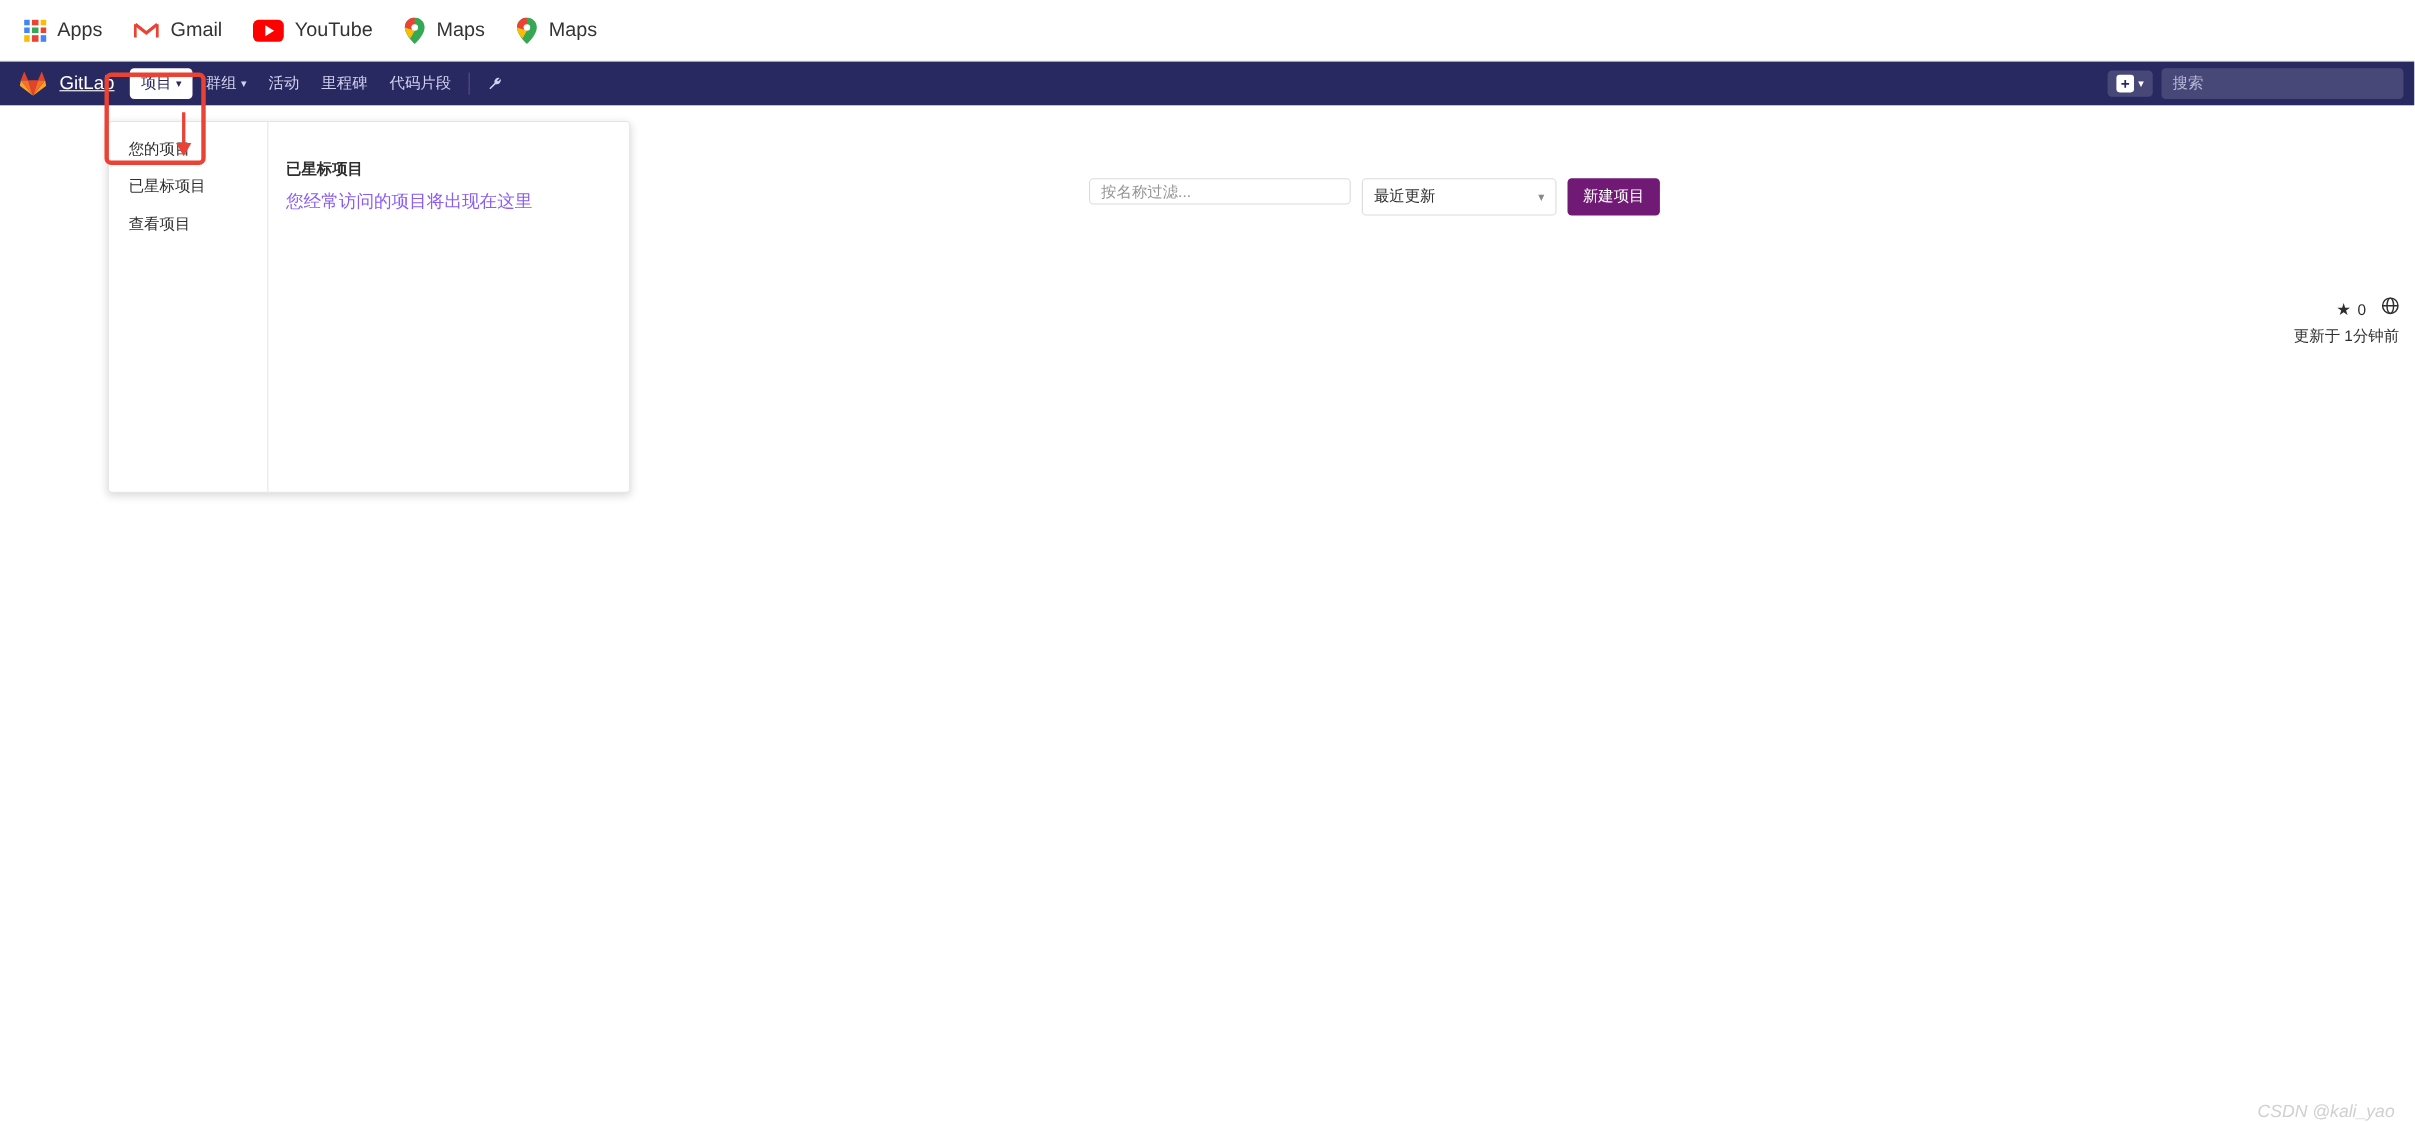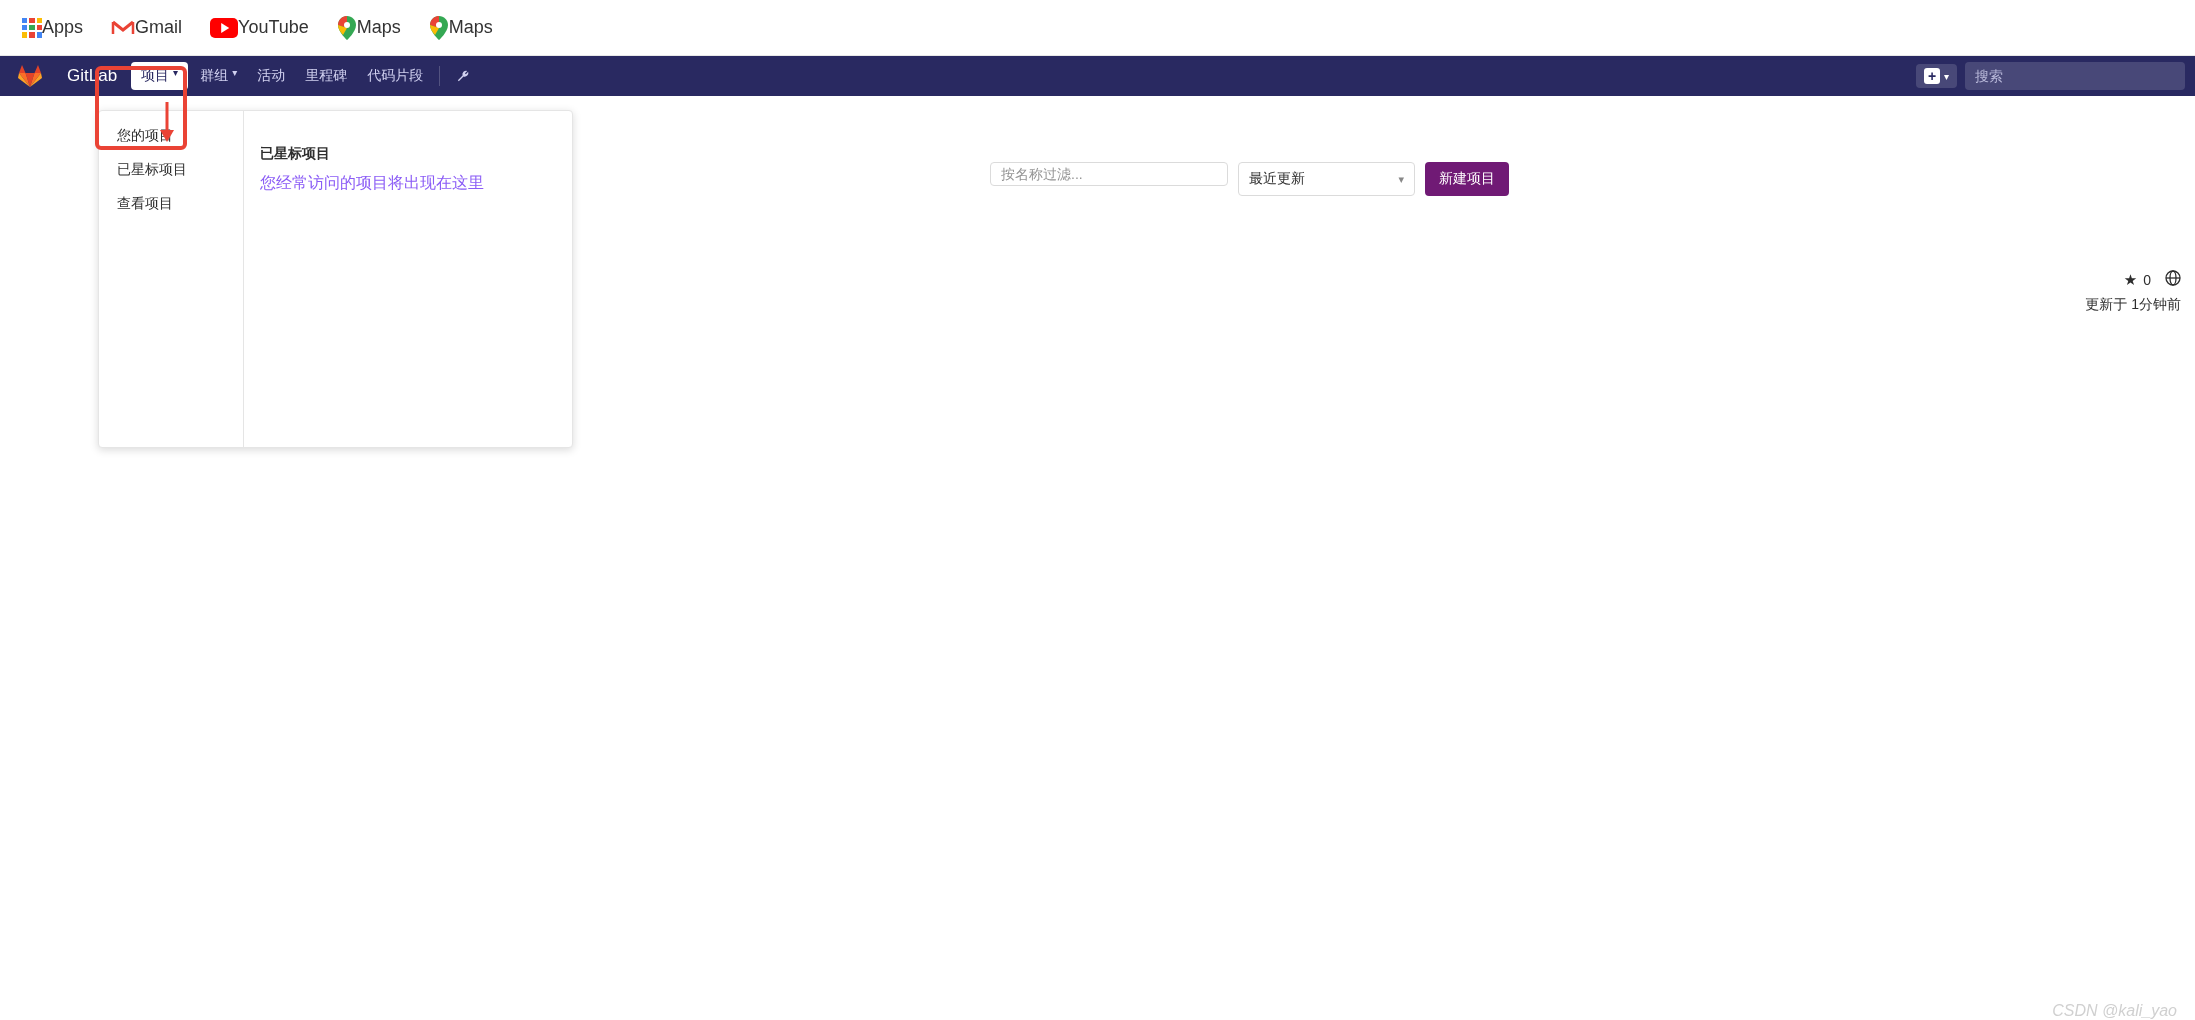--- a/index.html
+++ b/index.html
@@ -1,43 +1,43 @@
 <!DOCTYPE html>
 <html><head>
   <meta charset="utf-8">
   <style>
     * { margin: 0; padding: 0; box-sizing: border-box; font-family: -apple-system, BlinkMacSystemFont, "Segoe UI", Arial, sans-serif; }
     body { background: #fff; width: 2195px; }
     
     
     .bookmarks-bar { height: 56px; display: flex; align-items: center; padding: 0 8px; border-bottom: 1px solid #e8e8e8; }
-    .bookmark-item { display: flex; align-items: center; padding: 6px 14px; cursor: pointer; font-size: 18px; color: #333; }
+    .bookmark-item { display: flex; align-items: center; gap: 10px; padding: 6px 14px; cursor: pointer; font-size: 18px; color: #333; }
     .apps-icon { width: 20px; height: 20px; display: grid; grid-template-columns: repeat(3, 1fr); grid-template-rows: repeat(3, 1fr); gap: 2px; }
     .apps-icon span:nth-child(1) { background: #4285F4; }
     .apps-icon span:nth-child(2) { background: #EA4335; }
     .apps-icon span:nth-child(3) { background: #FBBC05; }
     .apps-icon span:nth-child(4) { background: #4285F4; }
     .apps-icon span:nth-child(5) { background: #34A853; }
     .apps-icon span:nth-child(6) { background: #EA4335; }
     .apps-icon span:nth-child(7) { background: #FBBC05; }
     .apps-icon span:nth-child(8) { background: #EA4335; }
     .apps-icon span:nth-child(9) { background: #4285F4; }
     .gmail-icon { width: 24px; height: 18px; position: relative; }
     .gmail-icon svg { width: 100%; height: 100%; }
     .youtube-icon { width: 28px; height: 20px; background: #FF0000; border-radius: 5px; position: relative; }
     .youtube-icon::after { content: ""; position: absolute; left: 50%; top: 50%; transform: translate(-35%, -50%); border-left: 8px solid #fff; border-top: 5px solid transparent; border-bottom: 5px solid transparent; }
     .maps-icon { width: 20px; height: 24px; }
     
     
     .navbar { height: 40px; background: #292961; display: flex; align-items: center; padding: 0 10px; color: #fff; }
-    .nav-logo { display: flex; align-items: center; gap: 25px; padding: 0 8px; }
+    .nav-logo { display: flex; align-items: center; gap: 12px; padding: 0 8px; text-decoration: underline; }
     .gitlab-icon { width: 24px; height: 22px; }
     .brand-name { font-size: 17px; color: #fff; font-weight: 400; }
     .nav-items { display: flex; align-items: center; margin-left: 4px; }
-    .nav-item { padding: 6px 10px; font-size: 14px; color: #d1d1f0; cursor: pointer; display: flex; gap: 4px; }
+    .nav-item { padding: 6px 10px; font-size: 14px; color: #d1d1f0; cursor: pointer; display: flex; align-items: center; gap: 4px; }
     .nav-item.active { background: #fff; color: #292961; border-radius: 4px; padding: 5px 10px; margin: 0 2px; }
     .chevron { font-size: 10px; }
     .nav-divider { width: 1px; height: 20px; background: rgba(255,255,255,0.2); margin: 0 6px; }
     .nav-right { margin-left: auto; display: flex; align-items: center; gap: 8px; }
     .plus-btn { display: flex; align-items: center; gap: 4px; background: rgba(255,255,255,0.15); padding: 4px 8px; border-radius: 4px; cursor: pointer; }
     .plus-icon { width: 16px; height: 16px; background: #fff; border-radius: 3px; color: #292961; display: flex; align-items: center; justify-content: center; font-weight: bold; font-size: 14px; }
     .search-box { background: rgba(255,255,255,0.15); border-radius: 4px; padding: 5px 10px; width: 220px; }
     .search-input { background: transparent; border: none; color: #fff; font-size: 14px; width: 100%; outline: none; }
     .search-input::placeholder { color: #b8b8d9; }
     

